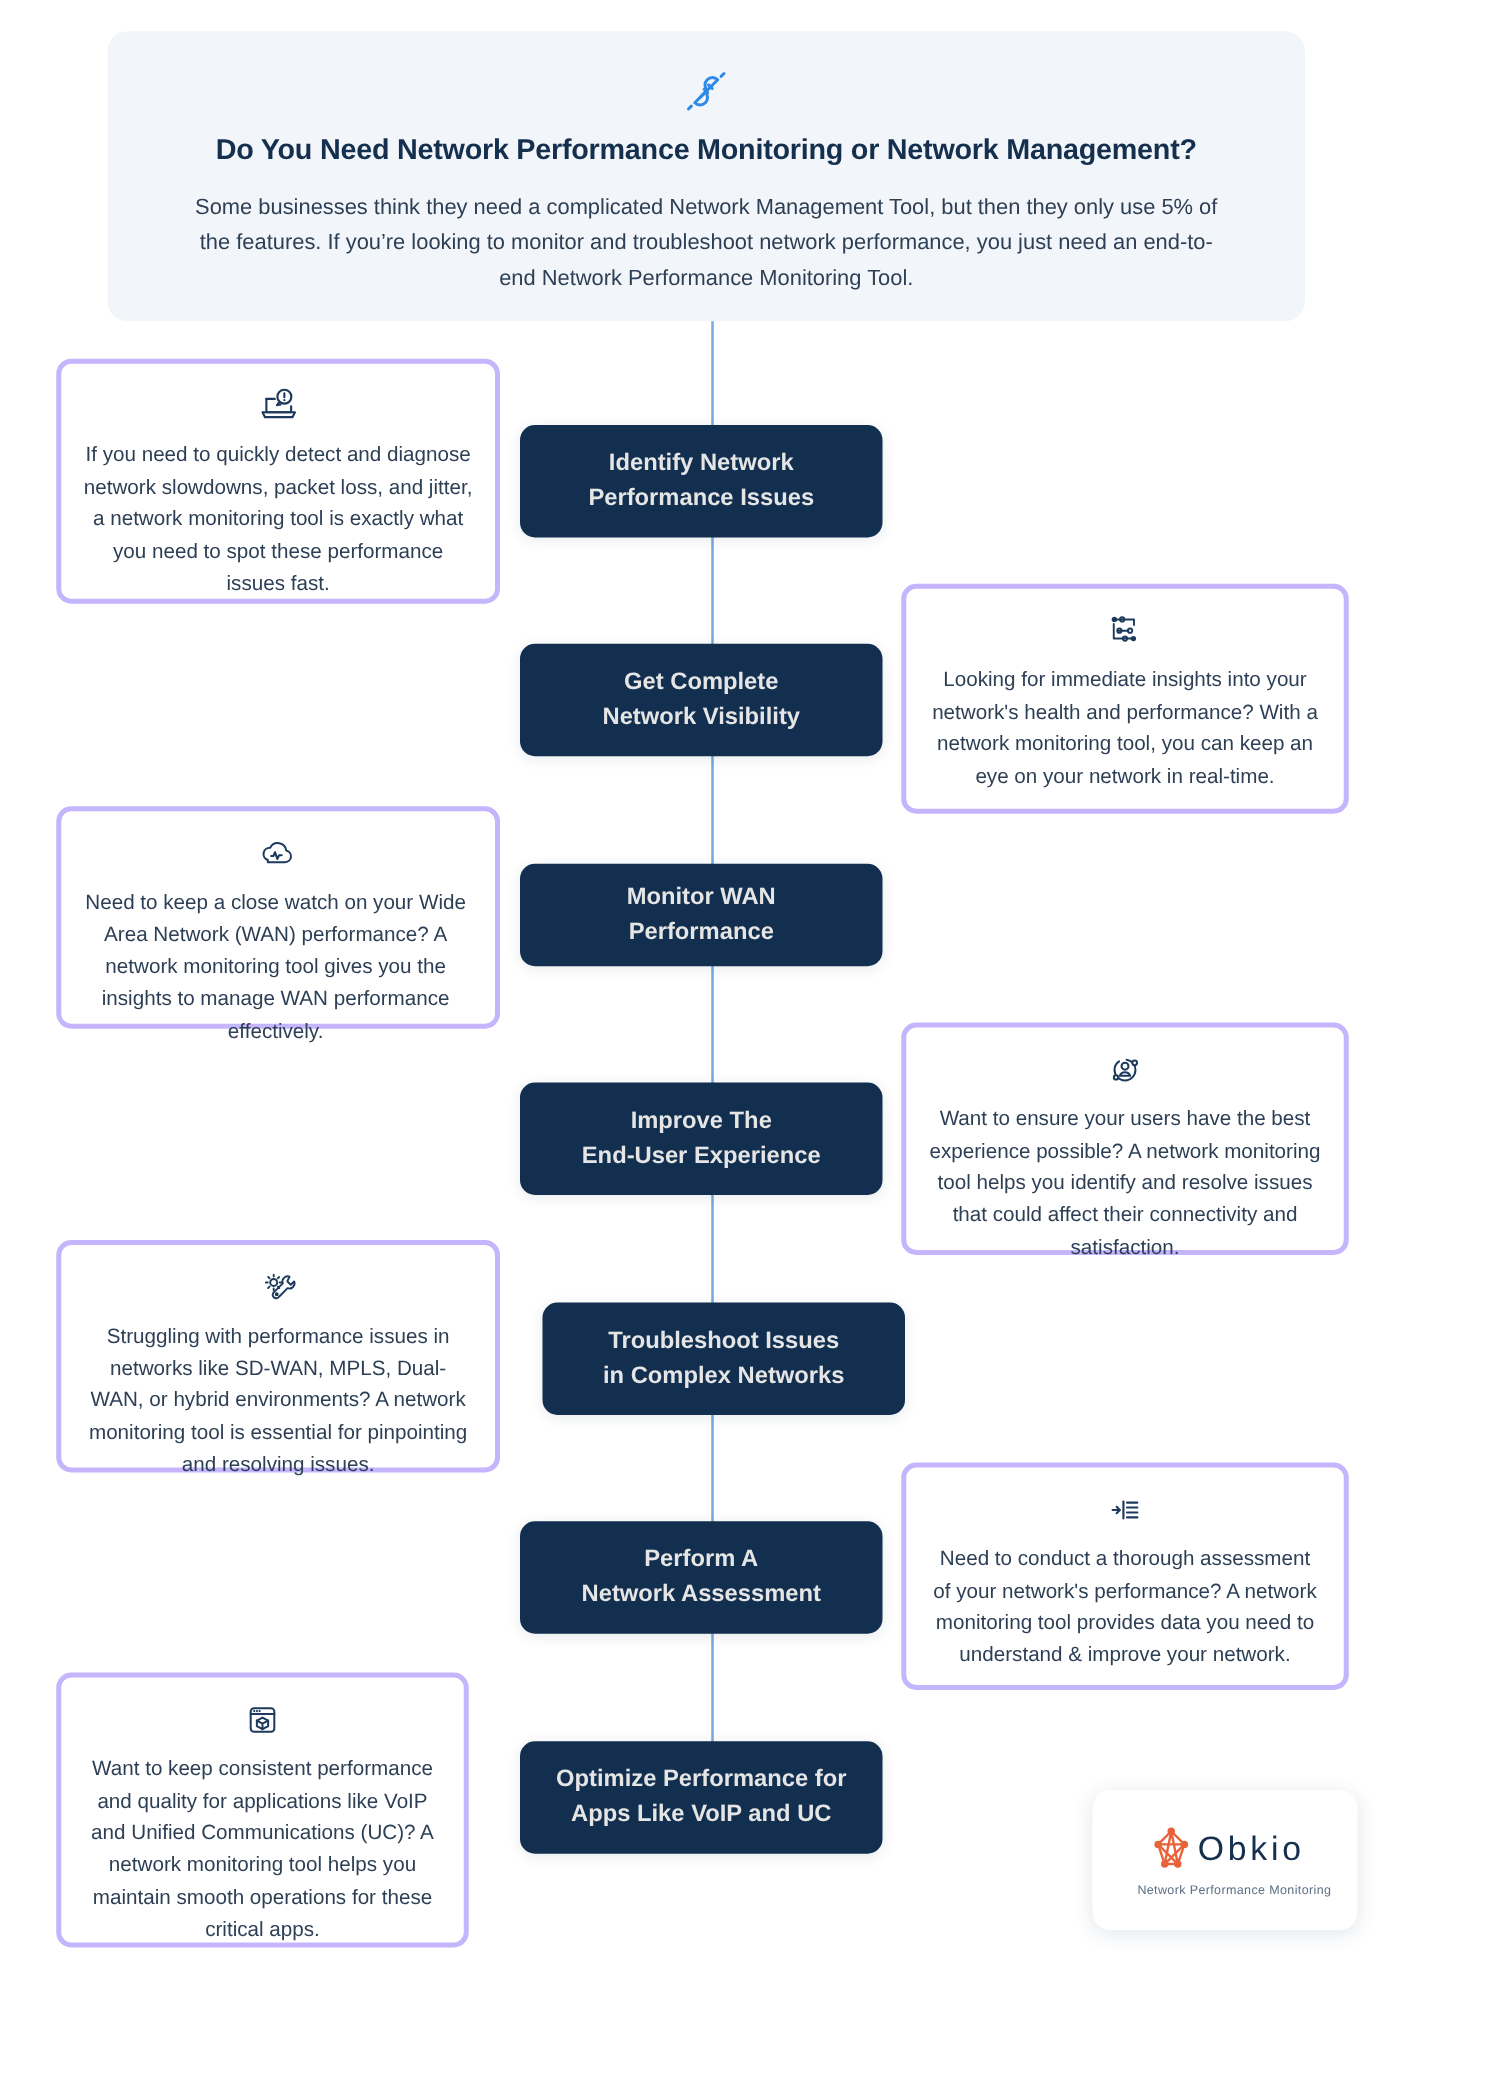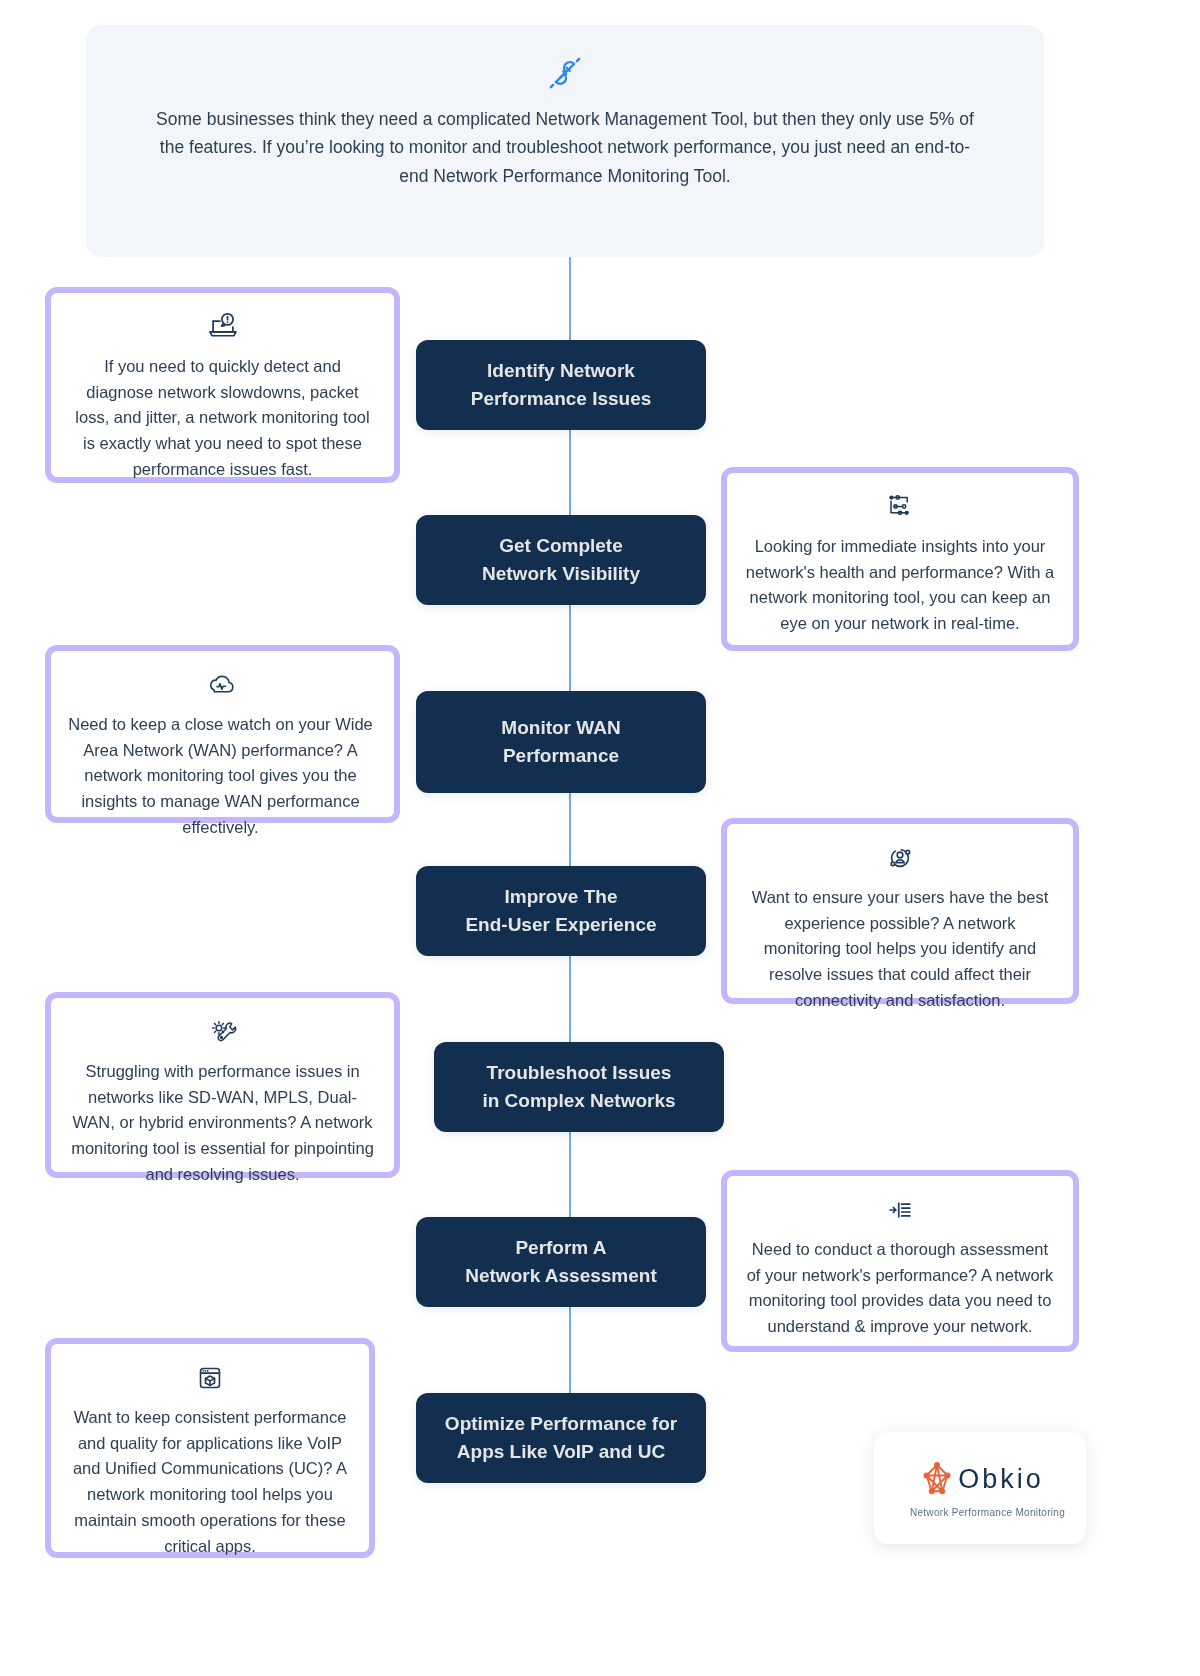--- a/index.html
+++ b/index.html
@@ -78,21 +78,21 @@
     justify-content: center;
     padding: 0 14px;
     box-shadow: 0 2px 10px rgba(18,47,79,0.10);
   }
   .pill span { display: block; white-space: pre-line; }
 
   
   .card {
     position: absolute;
     background: #ffffff;
-    border: 6px solid #c4b5fd;
+    border: 4px solid #c4b5fd;
     border-radius: 12px;
     text-align: center;
     padding: 16px 18px 18px 18px;
     display: flex;
     flex-direction: column;
     align-items: center;
   }
   .card-icon {
     width: 36px;
     height: 36px;
@@ -149,34 +149,35 @@
       <g stroke="#2e8ae6" stroke-width="2.6" stroke-linecap="round" stroke-linejoin="round">
         <path d="M14 34a6.5 6.5 0 1 0 9.2-9.2l-9.2 9.2z"></path>
         <path d="M18.6 29.4 25 23"></path>
         <path d="M22.2 22.2l3 3"></path>
         <path d="M26 18.4l3.2 3.2"></path>
         <path d="M34 14a6.5 6.5 0 1 0-9.2 9.2L34 14z"></path>
         <path d="M11 37l-2.5 2.5"></path>
         <path d="M37 11l2.5-2.5"></path>
       </g>
     </svg>
+    <div class="header-title">Do You Need Network Performance Monitoring or Network Management?</div>
     <div class="header-body">Some businesses think they need a complicated Network Management Tool, but then they only use 5% of the features. If you’re looking to monitor and troubleshoot network performance, you just need an end-to-end Network Performance Monitoring Tool.</div>
   </div>
 
   <div class="spine"></div>
 
   <div class="pill" style="left:416px; top:340px; height:90px;">
     <span>Identify Network
 Performance Issues</span>
   </div>
   <div class="pill" style="left:416px; top:515px; height:90px;">
     <span>Get Complete
 Network Visibility</span>
   </div>
-  <div class="pill" style="left:416px; top:691px; height:102px;">
+  <div class="pill" style="left:416px; top:691px; height:82px;">
     <span>Monitor WAN
 Performance</span>
   </div>
   <div class="pill" style="left:416px; top:866px; height:90px;">
     <span>Improve The
 End-User Experience</span>
   </div>
   <div class="pill" style="left:416px; top:1042px; height:90px;margin-left:18px;">
     <span>Troubleshoot Issues
 in Complex Networks</span>

